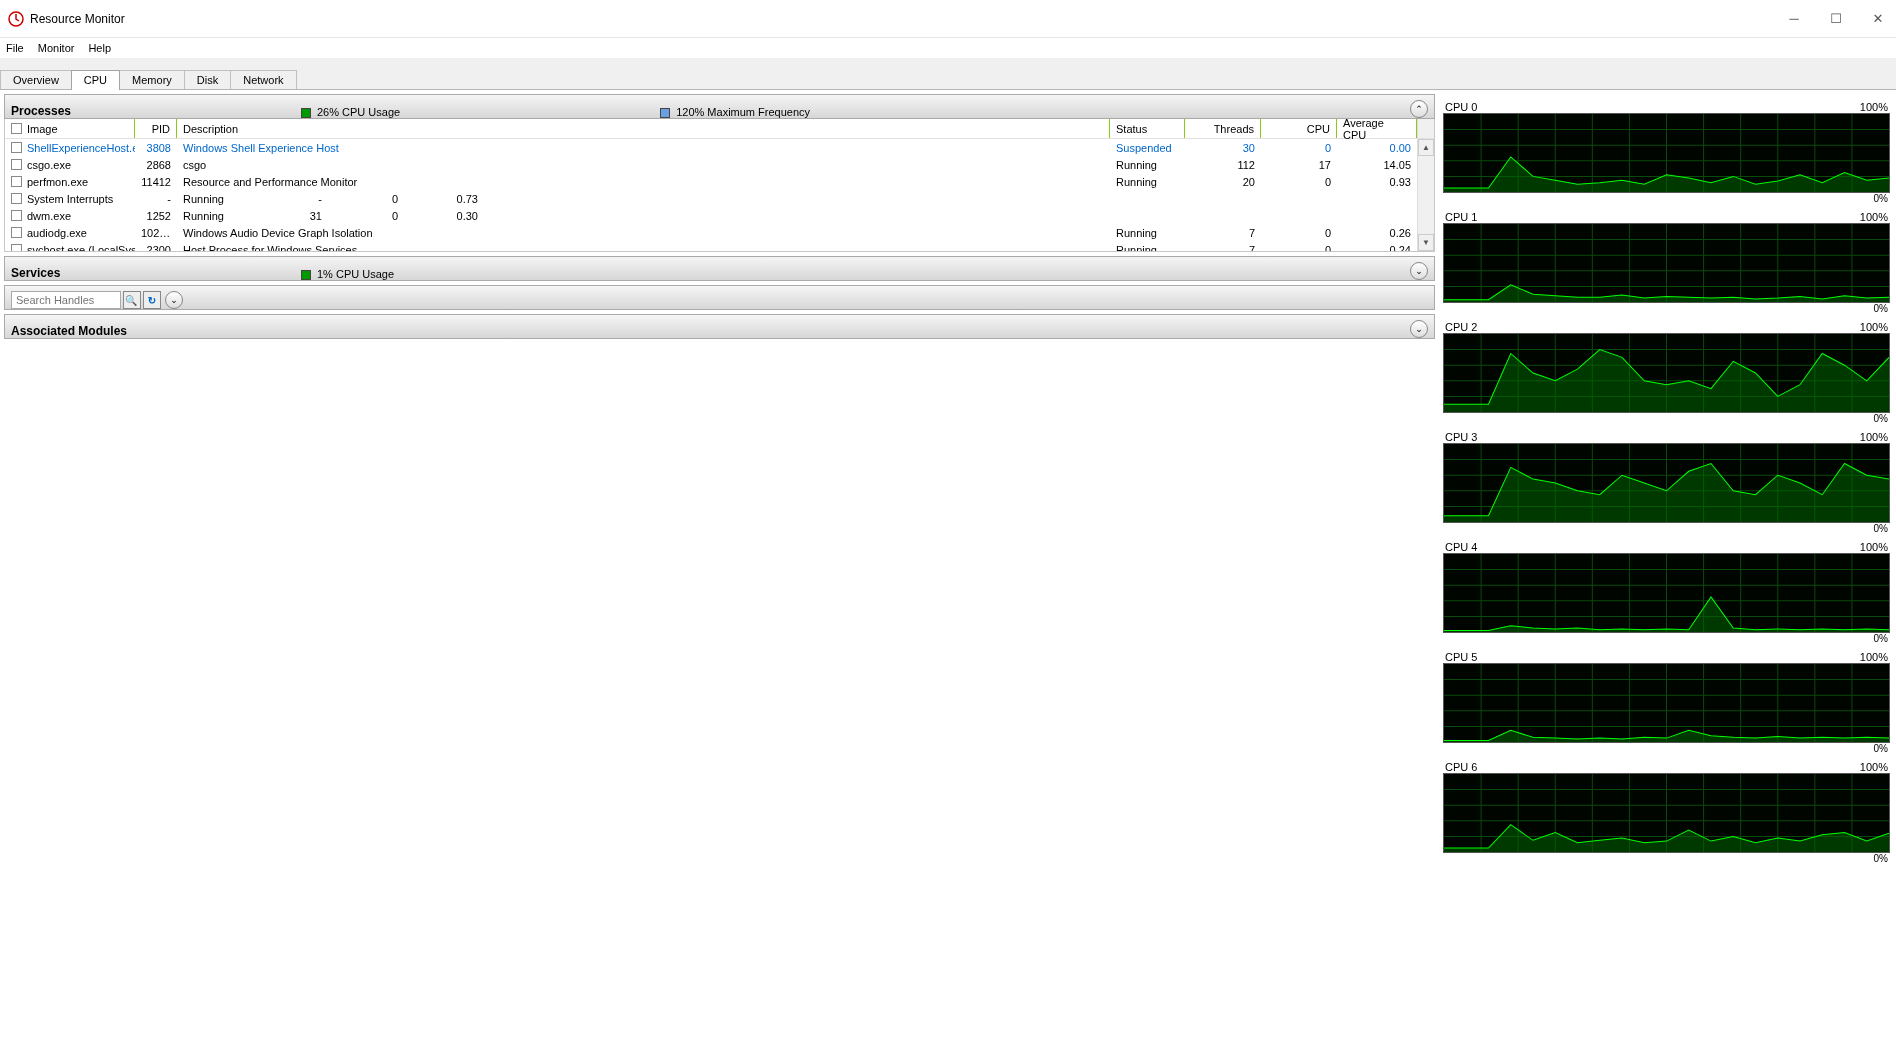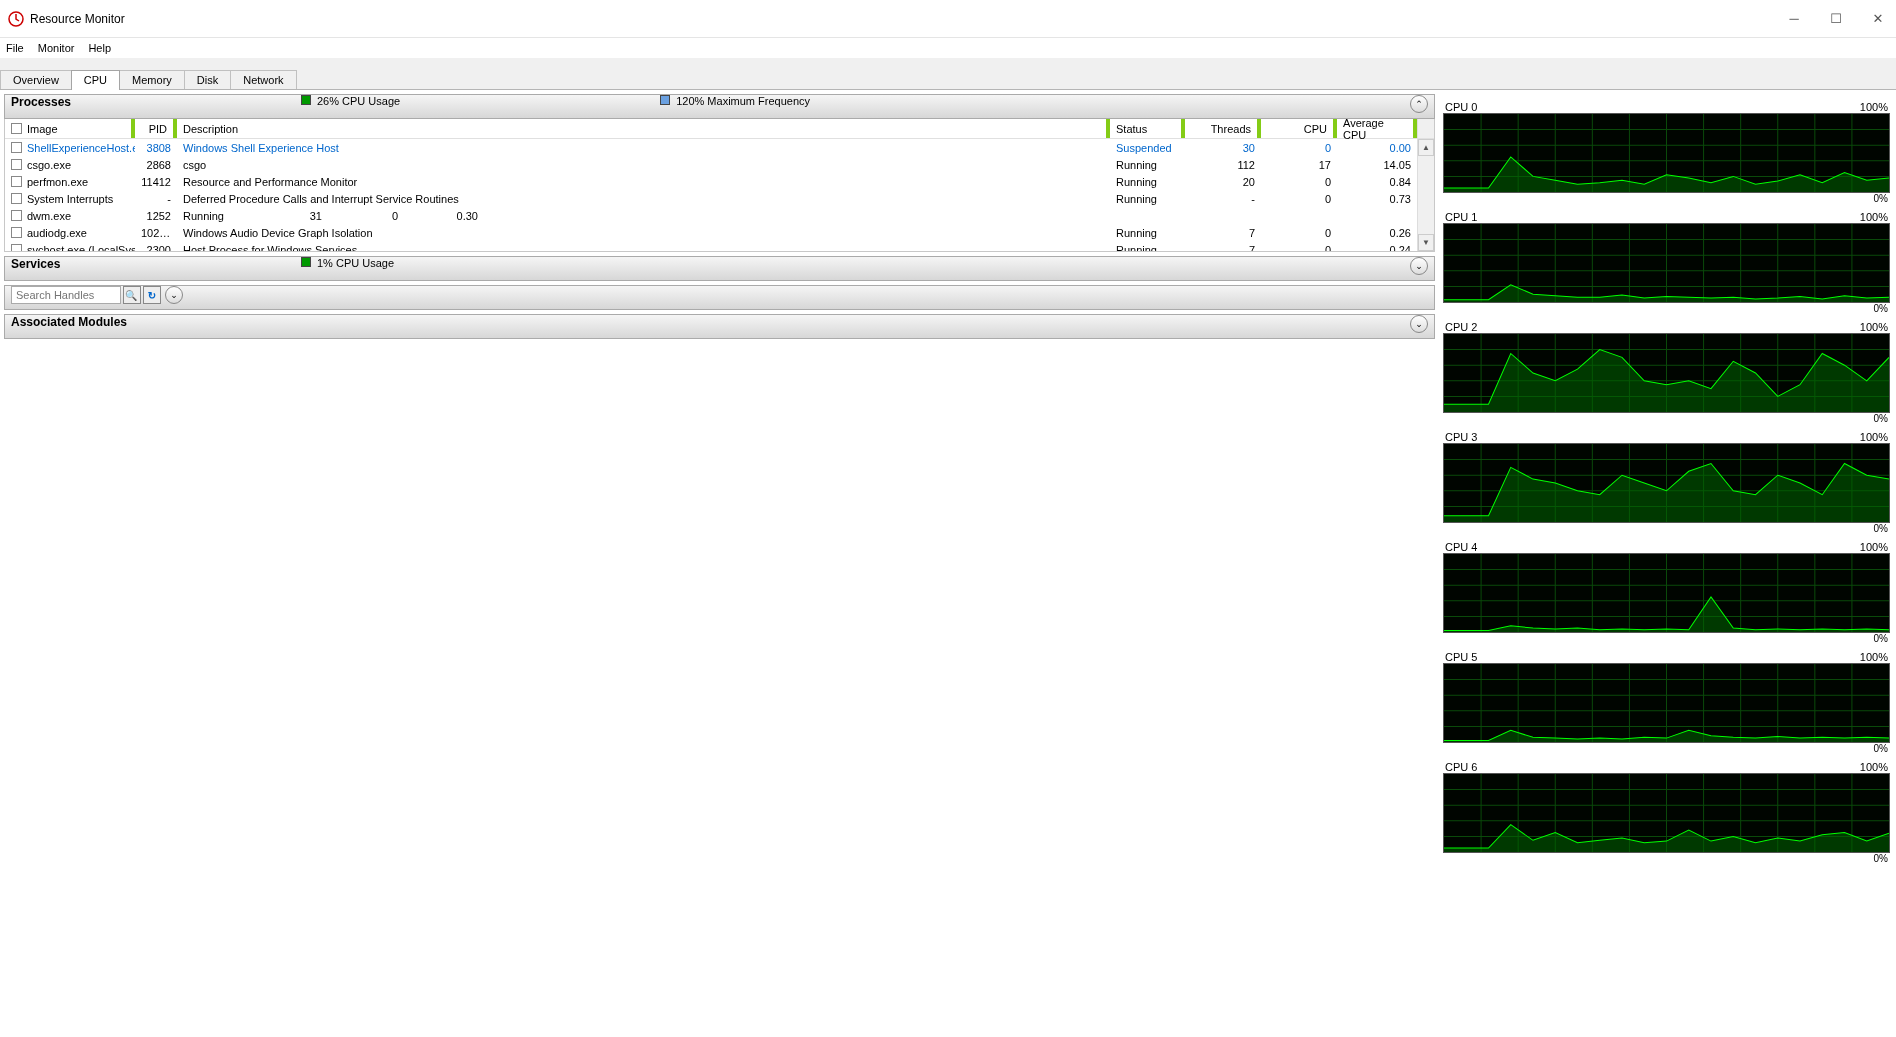--- a/index.html
+++ b/index.html
@@ -15,30 +15,30 @@
 .menubar span { margin-right: 14px; cursor: default; }
 
 .tabbar { height: 32px; display: flex; align-items: flex-end; background: #f0f0f0; border-bottom: 1px solid #b5b5b5; }
 .tab { padding: 3px 12px; border: 1px solid #c0c0c0; border-bottom: none; background: #f0f0f0; margin-right: -1px; position: relative; cursor: default;}
 .tab.active { background: #fff; border-color: #a5a5a5; z-index: 2; padding-bottom: 4px; margin-bottom: -1px;}
 
 .main { display: flex; height: calc(100vh - 74px); }
 .left { flex: 1; padding: 4px 6px 0 4px; overflow: hidden; }
 .right { width: 455px; padding: 4px 6px 4px 2px; overflow: hidden; margin-top: 7px; }
 
-.section-header { height: 25px; display: flex; align-items: flex-start; border: 1px solid #aaa; background: linear-gradient(#f5f5f5, #d7d7d7); padding: 0 6px; margin-bottom: 0; }
+.section-header { height: 25px; display: flex; align-items: flex-end; border: 1px solid #aaa; background: linear-gradient(#f5f5f5, #d7d7d7); padding: 0 6px; margin-bottom: 0; }
 .section-title { font-weight: bold; font-size: 12px; margin-right: 60px; flex: 0 0 230px; }
 .stat-box { width: 10px; height: 10px; border: 1px solid #444; margin-right: 6px; }
 .stat-text { margin-right: 120px; }
 .section-header .spacer { flex: 1; }
 .expand-btn { width: 18px; height: 18px; border: 1px solid #888; background: linear-gradient(#fff,#ddd); border-radius: 50%; display: flex; align-items: center; justify-content: center; font-size: 9px; cursor: default;}
 
 .table-wrap { border: 1px solid #c8c8c8; border-top: none; height: 133px; overflow: hidden; position: relative; }
 .table-header { display: flex; height: 20px; border-bottom: 1px solid #e0e0e0; background: #fff; }
-.table-header .th { padding: 2px 6px; border-right: 4px solid #84cc16; display: flex; align-items: center; cursor: default;}
+.table-header .th { padding: 2px 6px; border-right: 1px solid #84cc16; display: flex; align-items: center; cursor: default;}
 .th.r { justify-content: flex-end; }
 .table-body { overflow-y: auto; height: calc(100% - 20px); }
 .table-row { display: flex; height: 17px; align-items: center; }
 .table-row .td { padding: 0 6px; white-space: nowrap; overflow: hidden; text-overflow: ellipsis; }
 .td.r { text-align: right; }
 .chk { width: 11px; height: 11px; border: 1px solid #888; margin-right: 5px; flex-shrink: 0; background: #fff; }
 .suspended { color: #0066cc; }
 
 .col-img { width: 130px; display: flex; align-items: center;}
 .col-pid { width: 42px; text-align: right; }
@@ -157,30 +157,29 @@
           <div class="table-row">
             <div class="td col-img">
               <span class="chk"></span>
               <span>perfmon.exe</span>
             </div>
             <div class="td col-pid r">11412</div>
             <div class="td col-desc">Resource and Performance Monitor</div>
             <div class="td col-status">Running</div>
             <div class="td col-threads r">20</div>
             <div class="td col-cpu r">0</div>
-            <div class="td col-avgcpu r">0.84</div>
+            <div class="td col-avgcpu r">0.93</div>
             <div class="scroll-gap"></div>
           </div>
           <div class="table-row">
             <div class="td col-img">
               <span class="chk"></span>
               <span>System Interrupts</span>
             </div>
             <div class="td col-pid r">-</div>
-            <div class="td col-desc">Deferred Procedure Calls and Interrupt Service Routines</div>
             <div class="td col-status">Running</div>
             <div class="td col-threads r">-</div>
             <div class="td col-cpu r">0</div>
             <div class="td col-avgcpu r">0.73</div>
             <div class="scroll-gap"></div>
           </div>
           <div class="table-row">
             <div class="td col-img">
               <span class="chk"></span>
               <span>dwm.exe</span>

